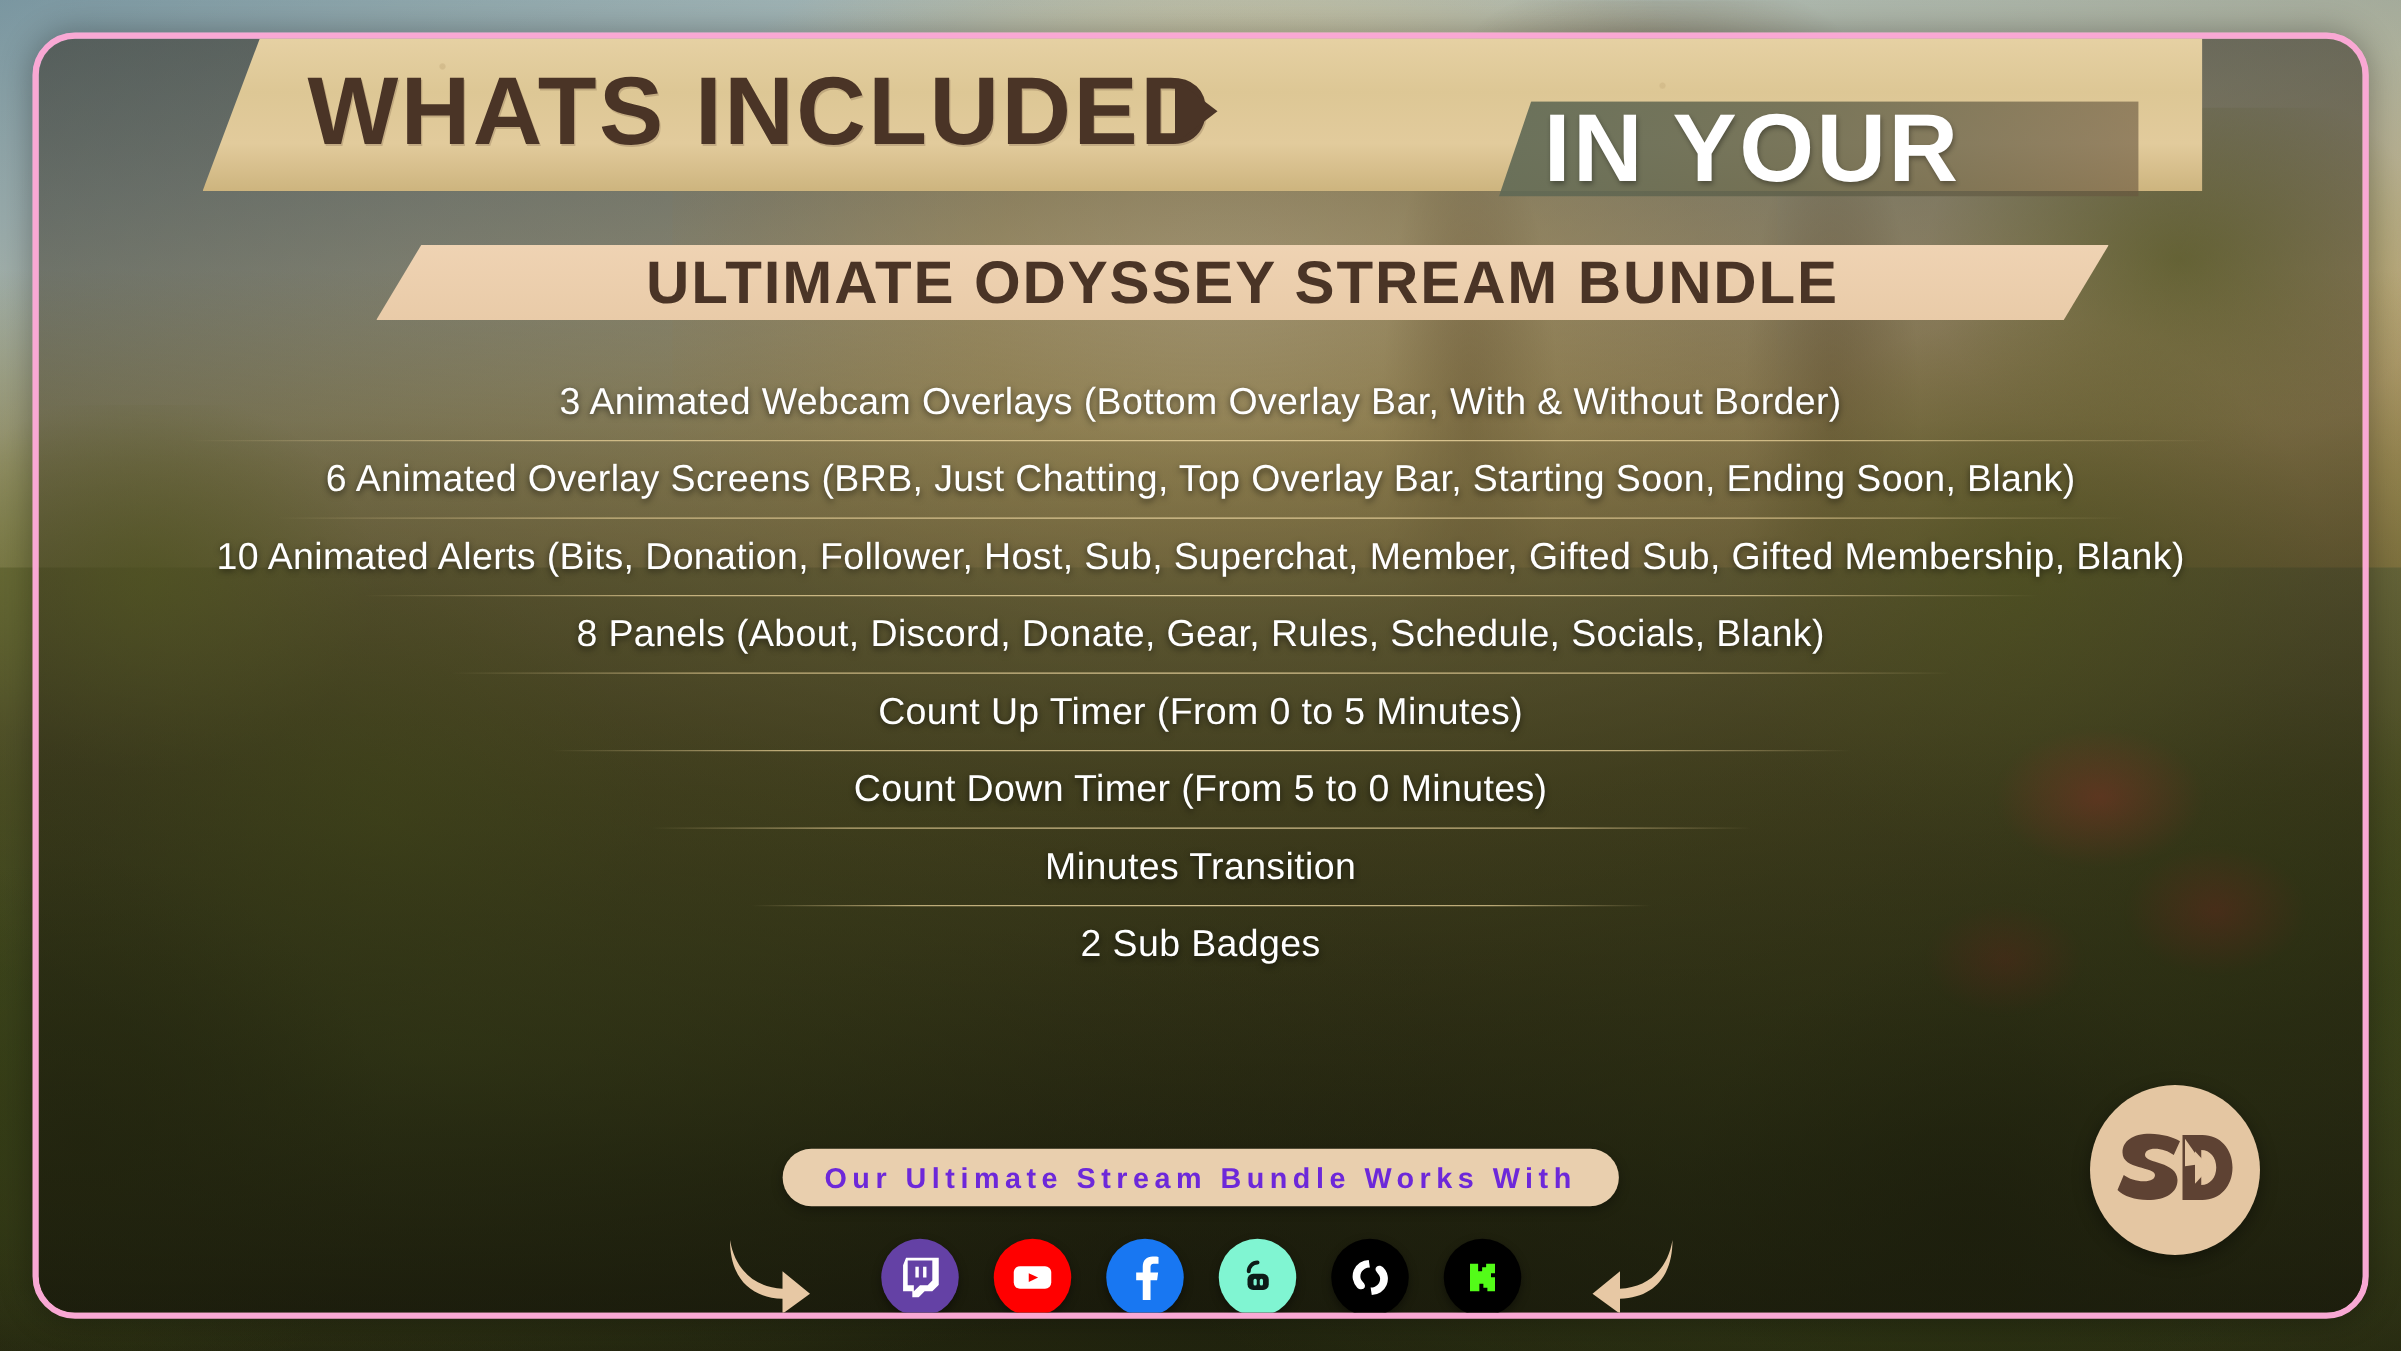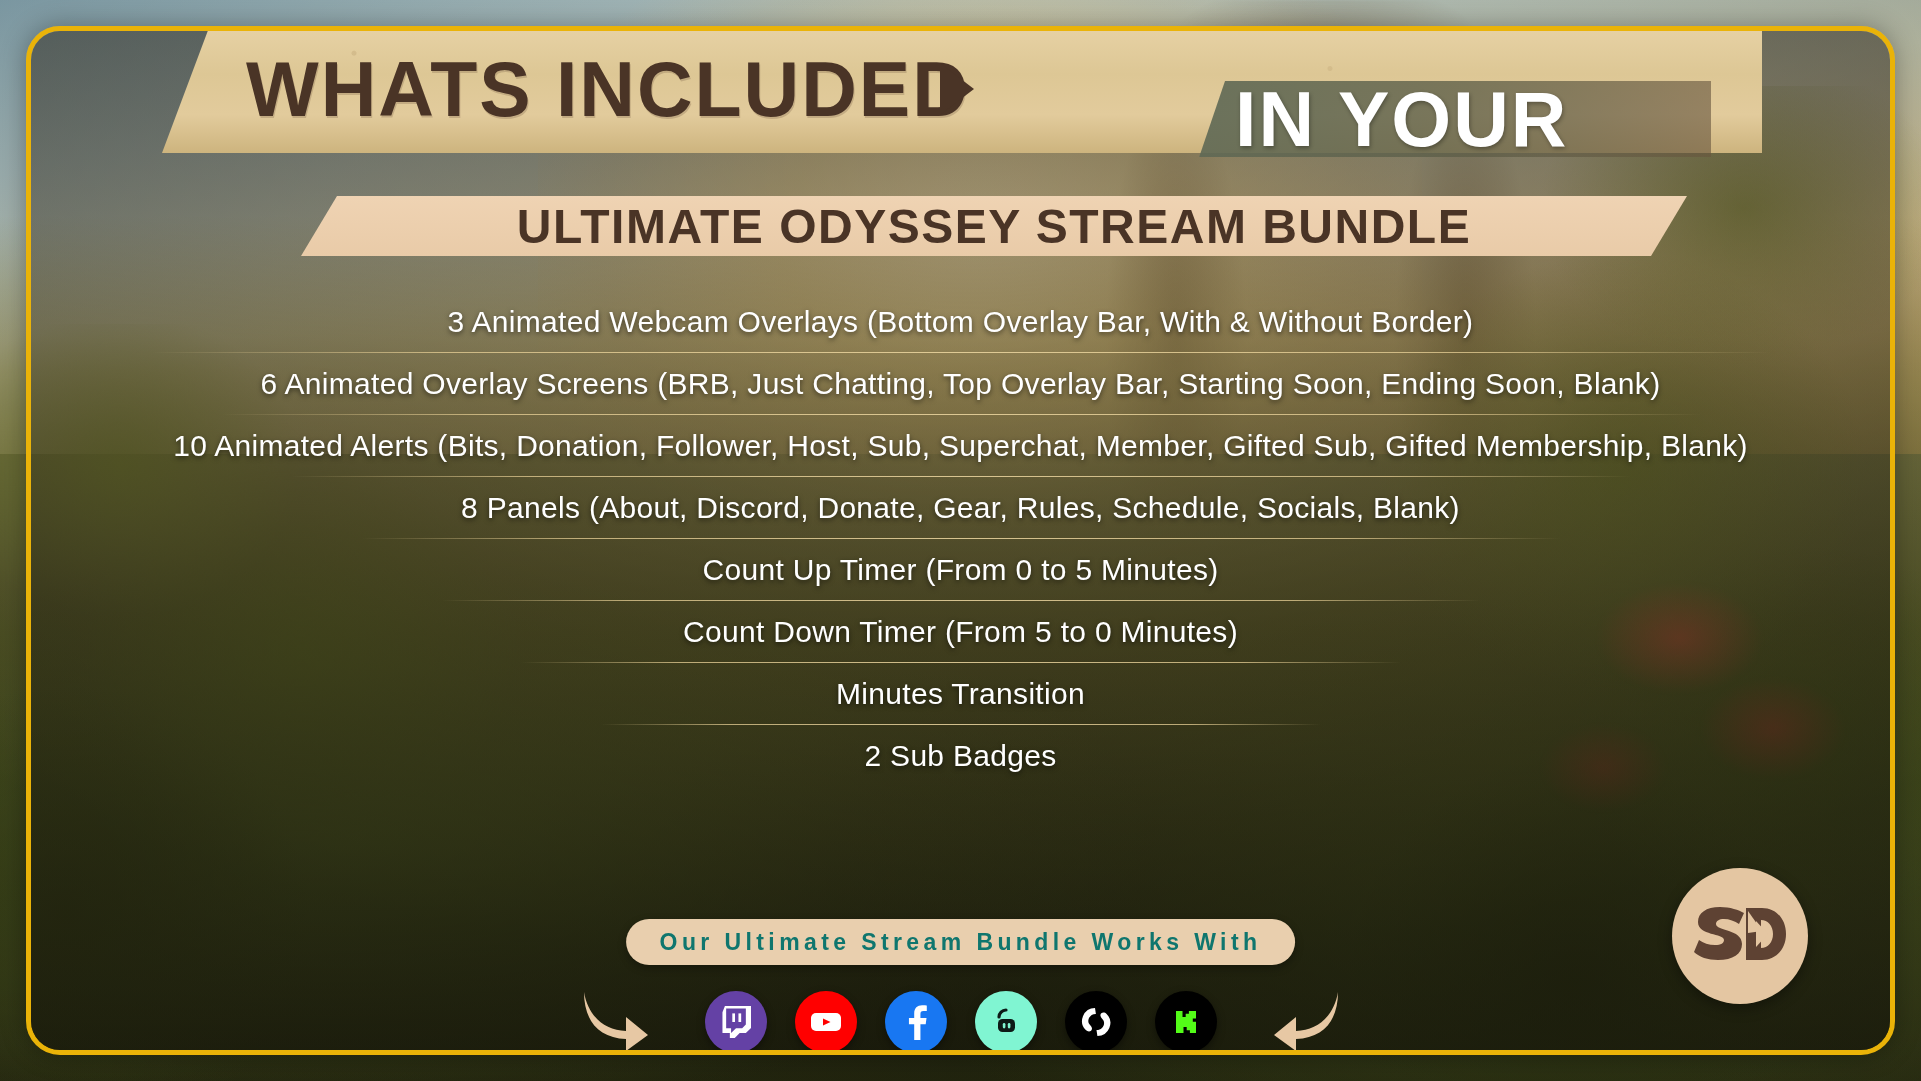--- a/index.html
+++ b/index.html
@@ -60,21 +60,21 @@
     filter:blur(1px);
   }
   .warm{
     position:absolute; inset:0;
     background:radial-gradient(ellipse 70% 60% at 50% 30%, rgba(255,214,140,.30) 0%, rgba(160,110,50,.16) 52%, rgba(30,24,10,.26) 100%);
   }
 
   
   #card{
     position:absolute; left:26px; top:26px; right:26px; bottom:26px;
-    border:5px solid #eab308;
+    border:5px solid #f9a8d4;
     border-radius:34px;
     box-shadow:0 0 26px rgba(0,0,0,.32);
     overflow:hidden;
   }
   #card .tint{
     position:absolute; inset:0;
     background:linear-gradient(180deg, rgba(44,38,26,.52) 0%, rgba(52,44,26,.40) 30%, rgba(34,32,16,.50) 62%, rgba(22,22,10,.70) 100%);
   }
   #inner{ position:absolute; inset:0; }
 
@@ -156,21 +156,21 @@
 
   
   #works-pill{
     position:absolute; left:50%; transform:translateX(-50%);
     top:888px; height:46px; padding:0 34px;
     background:#e9cfae; border-radius:26px;
     display:flex; align-items:center; justify-content:center;
     box-shadow:0 3px 9px rgba(0,0,0,.32);
   }
   #works-text{
-    font-size:23px; font-weight:700; color:#0f766e; letter-spacing:4.4px; white-space:nowrap;
+    font-size:23px; font-weight:700; color:#6d28d9; letter-spacing:4.4px; white-space:nowrap;
   }
 
   
   #social-row{
     position:absolute; left:50%; transform:translateX(-50%);
     top:955px; display:flex; align-items:center; gap:28px;
   }
   .social-icon{
     width:62px; height:62px; border-radius:50%;
     display:flex; align-items:center; justify-content:center;

